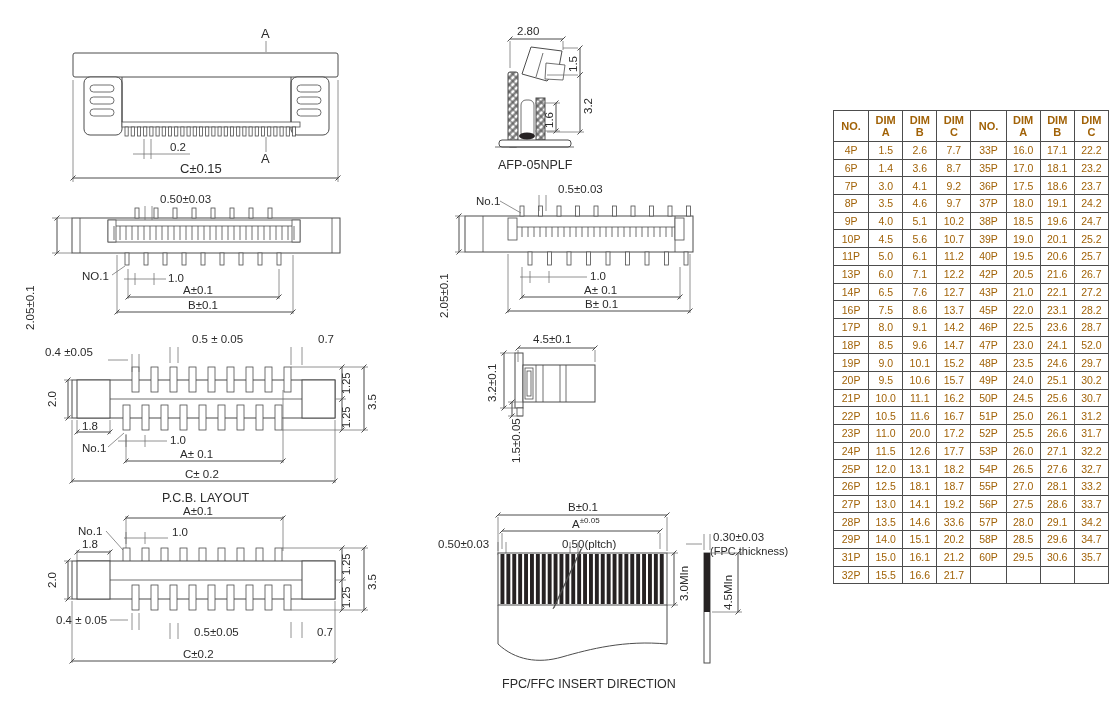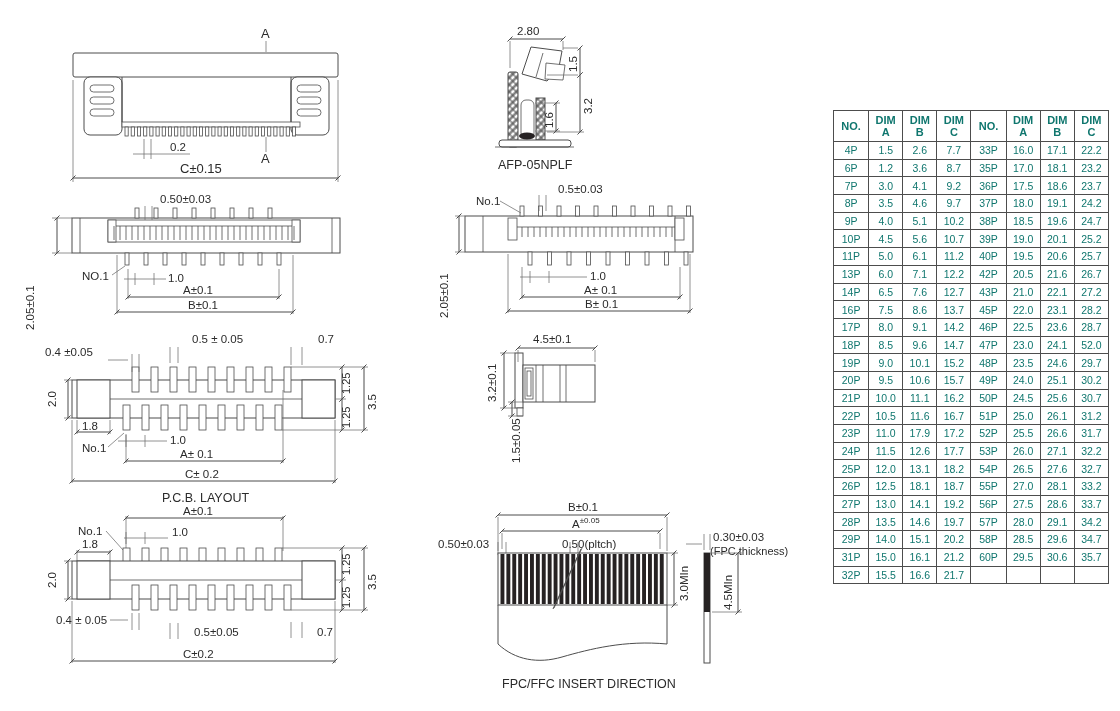--- a/index.html
+++ b/index.html
@@ -14,21 +14,21 @@
   svg .ext{stroke:#6e6e6e;stroke-width:0.75;}
   svg .dim{stroke-width:1;}
   svg .tick{stroke:#4d4d4d;stroke-width:1;}
   svg .fillb{fill:#262223;stroke:none;}
   svg .hatch{fill:url(#hch);}
   svg text{fill:#2b2b2b;font-family:"Liberation Sans",sans-serif;font-size:11.5px;stroke:none;}
   svg text.big{font-size:13px;}
   svg text.cap{font-size:12.5px;}
   .dimtable{position:absolute;left:833px;top:110px;width:276px;}
   .dimtable table{border-collapse:collapse;table-layout:fixed;width:276px;
-                  font-family:"Liberation Sans",sans-serif;color:#0f766e;}
+                  font-family:"Liberation Sans",sans-serif;color:#a16207;}
   .dimtable th,.dimtable td{border:1px solid #4d4d4d;text-align:center;padding:0;overflow:hidden;}
   .dimtable th{height:30px;font-size:11px;font-weight:bold;line-height:1.1;vertical-align:middle;}
   .dimtable td{height:16.7px;font-size:10.5px;font-weight:normal;}
 </style>
 </head>
 <body>
 
 <div class="sheet">
 
   <svg class="v" style="left:30px;top:10px" width="330" height="185" viewBox="0 0 330 185">
@@ -678,21 +678,21 @@
             <td>1.5</td>
             <td>2.6</td>
             <td>7.7</td>
             <td>33P</td>
             <td>16.0</td>
             <td>17.1</td>
             <td>22.2</td>
           </tr>
           <tr>
             <td>6P</td>
-            <td>1.2</td>
+            <td>1.4</td>
             <td>3.6</td>
             <td>8.7</td>
             <td>35P</td>
             <td>17.0</td>
             <td>18.1</td>
             <td>23.2</td>
           </tr>
           <tr>
             <td>7P</td>
             <td>3.0</td>
@@ -829,21 +829,21 @@
             <td>11.6</td>
             <td>16.7</td>
             <td>51P</td>
             <td>25.0</td>
             <td>26.1</td>
             <td>31.2</td>
           </tr>
           <tr>
             <td>23P</td>
             <td>11.0</td>
-            <td>17.9</td>
+            <td>20.0</td>
             <td>17.2</td>
             <td>52P</td>
             <td>25.5</td>
             <td>26.6</td>
             <td>31.7</td>
           </tr>
           <tr>
             <td>24P</td>
             <td>11.5</td>
             <td>12.6</td>
@@ -880,21 +880,21 @@
             <td>19.2</td>
             <td>56P</td>
             <td>27.5</td>
             <td>28.6</td>
             <td>33.7</td>
           </tr>
           <tr>
             <td>28P</td>
             <td>13.5</td>
             <td>14.6</td>
-            <td>19.7</td>
+            <td>33.6</td>
             <td>57P</td>
             <td>28.0</td>
             <td>29.1</td>
             <td>34.2</td>
           </tr>
           <tr>
             <td>29P</td>
             <td>14.0</td>
             <td>15.1</td>
             <td>20.2</td>

